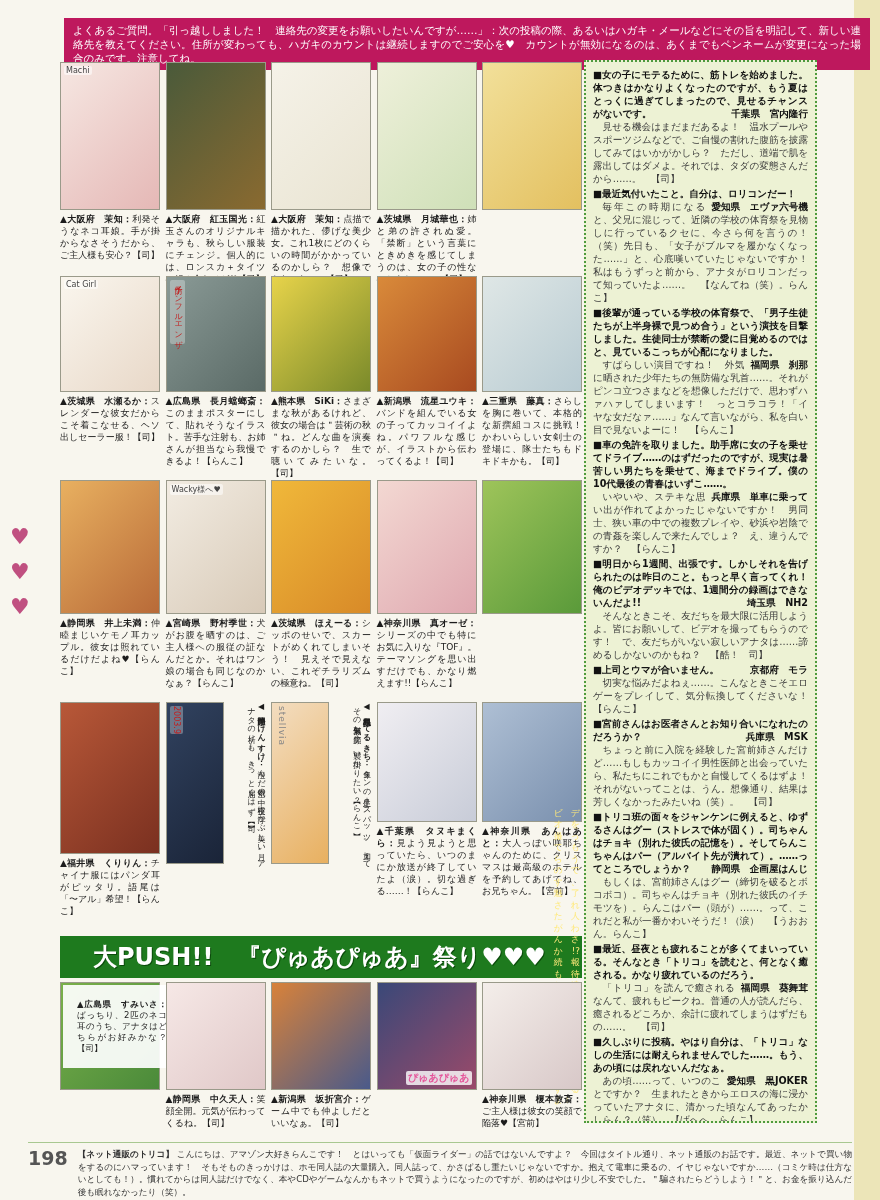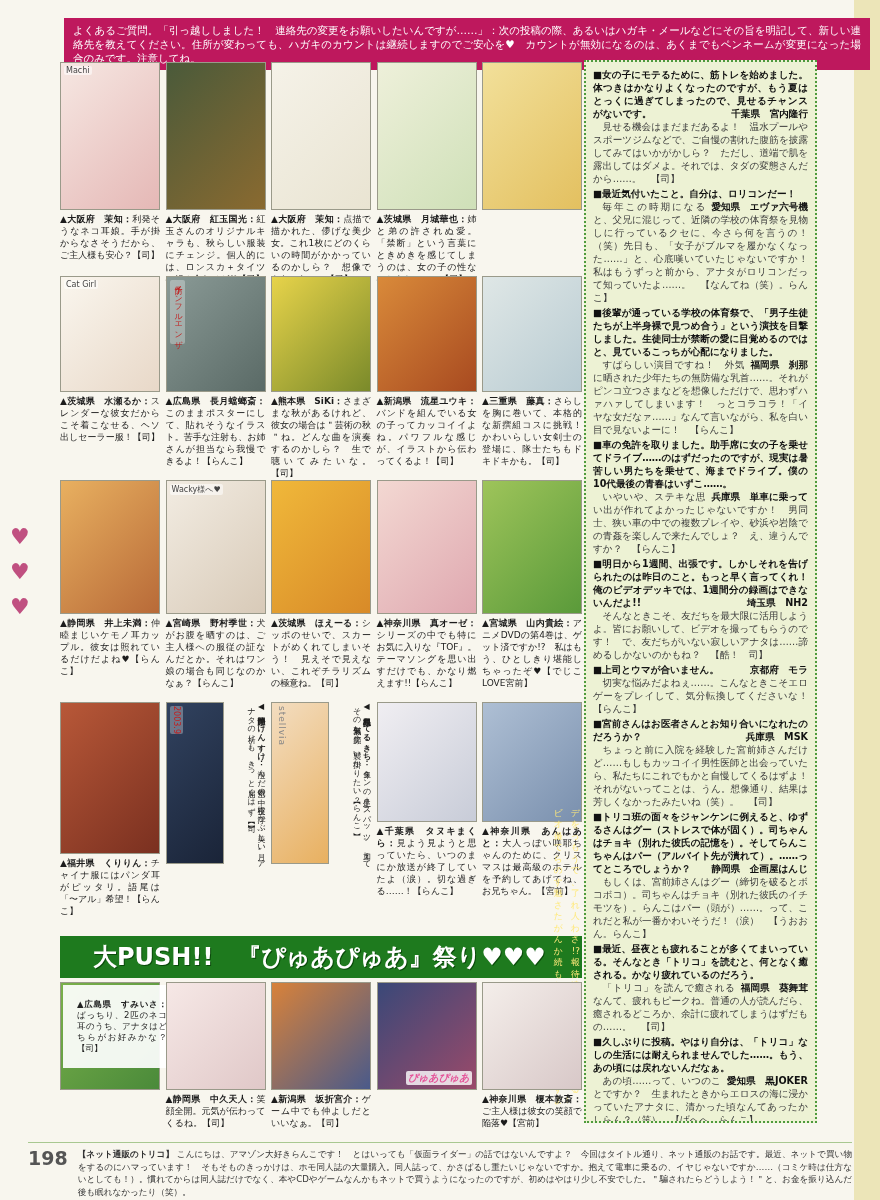--- a/index.html
+++ b/index.html
@@ -24,21 +24,21 @@
   .cap b{font-weight:bold;}
   .cell.vert{flex-direction:row;}
   .cell.vert .art{width:58px;height:162px;}
   .cell.vert .cap{writing-mode:vertical-rl;height:162px;width:40px;margin:0 0 0 2px;
         font-size:8px;line-height:9.8px;}
   .ov{position:absolute;left:3px;top:3px;font-size:8px;color:#444;
         background:rgba(255,255,255,.55);padding:0 2px;border-radius:2px;}
   .ov.red{color:#c02020;background:rgba(255,255,255,.3);writing-mode:vertical-rl;}
   .ov.vert{writing-mode:vertical-rl;color:#888;background:none;font-size:9px;letter-spacing:1px;}
   .ov.pink{left:auto;top:auto;right:4px;bottom:4px;color:#e5559a;font-weight:bold;
-        font-size:10px;background:rgba(255,255,255,.8);font-style:italic;}
+        font-size:10px;background:rgba(255,255,255,.8);}
   .capov{position:absolute;left:2px;top:2px;width:90px;background:rgba(255,255,255,.92);
         font-size:8.5px;line-height:11px;padding:14px;text-align:justify;}
   
   .qa-box{position:absolute;left:584px;top:60px;width:233px;height:1063px;box-sizing:border-box;
         background:#edf2d4;border:2px dotted #4e9a3c;padding:6px 7px;overflow:hidden;}
   .qa-box .q{font-size:9.6px;line-height:13px;font-weight:bold;color:#111;text-align:justify;}
   .qa-box .q .by{float:right;font-weight:bold;color:#111;padding-left:6px;}
   .qa-box .a{font-size:9.6px;line-height:13px;color:#3a3a3a;text-align:justify;
         text-indent:1em;margin-bottom:2px;}
   
@@ -134,21 +134,20 @@
       <div class="cell">
         <div class="art" style="background: linear-gradient(135deg, rgb(240, 184, 58), rgb(216, 138, 40));"></div>
         <div class="cap"><b>▲茨城県　ほえーる：</b>シッポのせいで、スカートがめくれてしまいそう！　見えそで見えない、これぞチラリズムの極意ね。【司】</div>
       </div>
       <div class="cell">
         <div class="art" style="background: linear-gradient(135deg, rgb(243, 216, 210), rgb(223, 168, 176));"></div>
         <div class="cap"><b>▲神奈川県　真オーゼ：</b>シリーズの中でも特にお気に入りな『TOF』。テーマソングを思い出すだけでも、かなり燃えます!!【らんこ】</div>
       </div>
       <div class="cell">
         <div class="art" style="background: linear-gradient(135deg, rgb(158, 196, 90), rgb(90, 154, 58));"></div>
-        <div class="cap"><b>▲宮城県　山内貴絵：</b>アニメDVDの第4巻は、ゲット済ですか!?　私はもう、ひとしきり堪能しちゃったぞ♥【でじこLOVE宮前】</div>
       </div>
     </div>
   <div id="row4" class="art-row r4">
       <div class="cell">
         <div class="art" style="background: linear-gradient(135deg, rgb(184, 88, 56), rgb(122, 48, 32));"></div>
         <div class="cap"><b>▲福井県　くりりん：</b>チャイナ服にはパンダ耳がピッタリ。語尾は「〜アル」希望！【らんこ】</div>
       </div>
       <div class="cell vert">
         <div class="art" style="background: linear-gradient(135deg, rgb(49, 66, 95), rgb(26, 36, 56));">
           <span class="ov red">2003.9</span>

